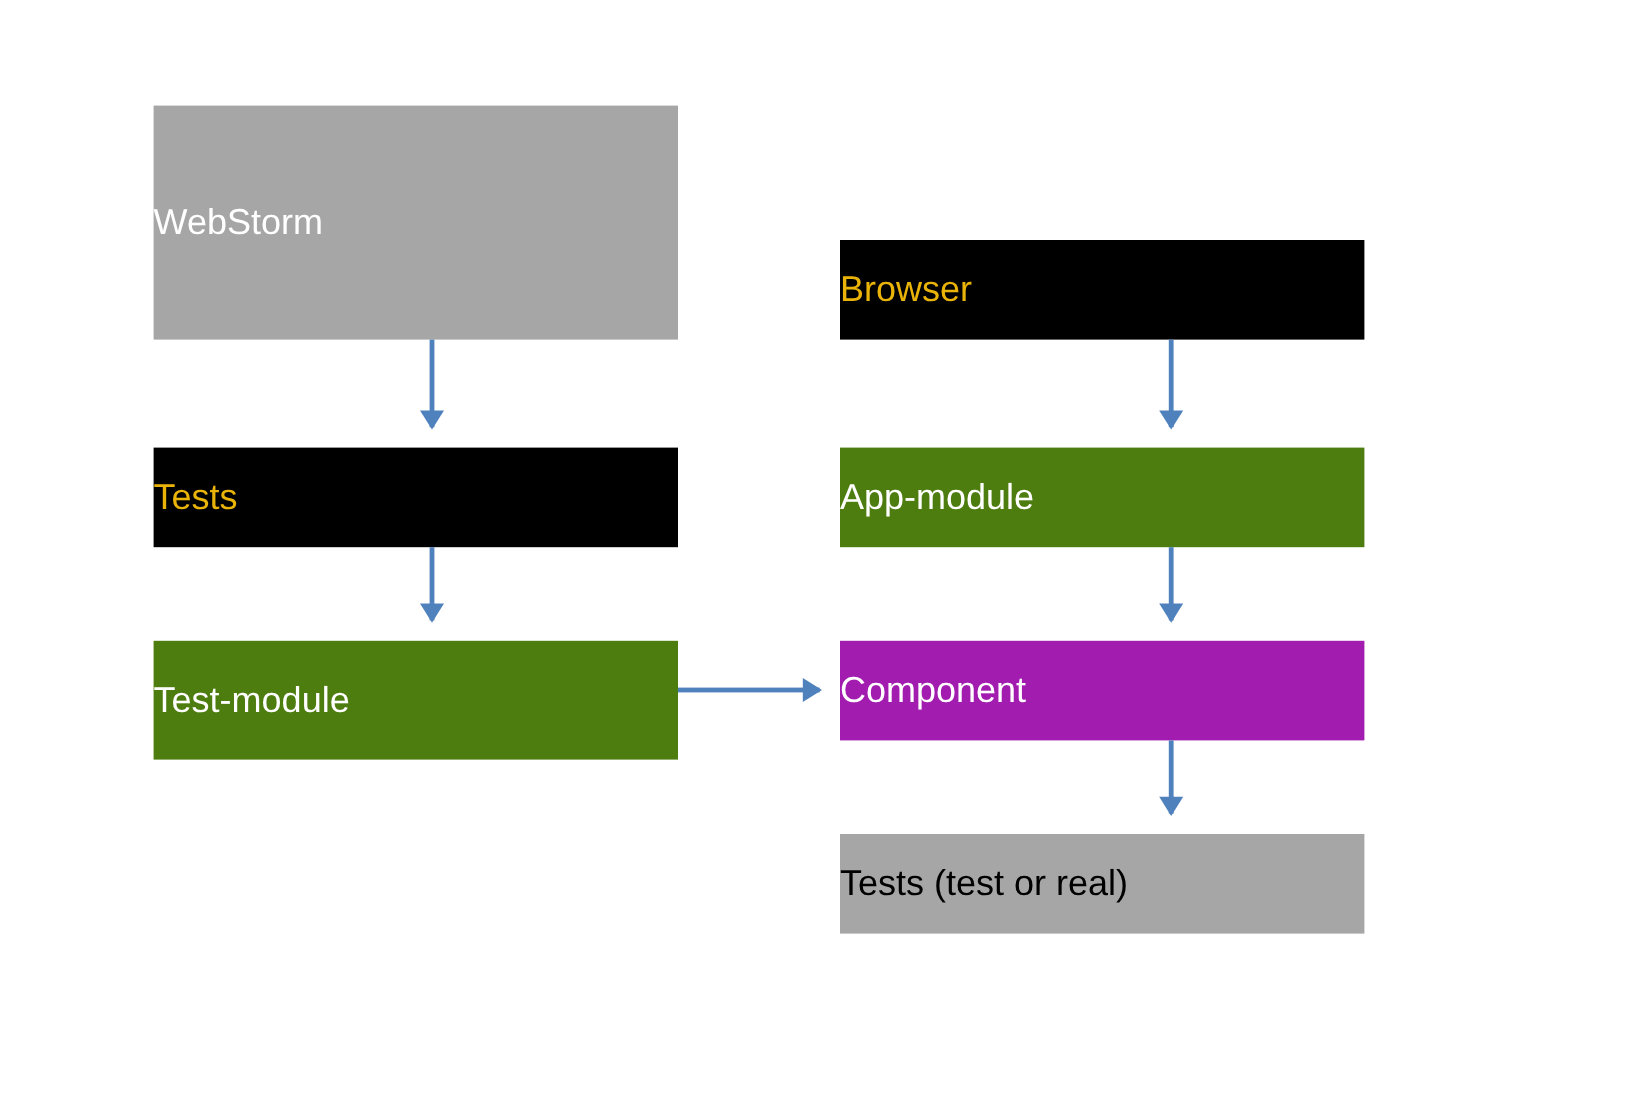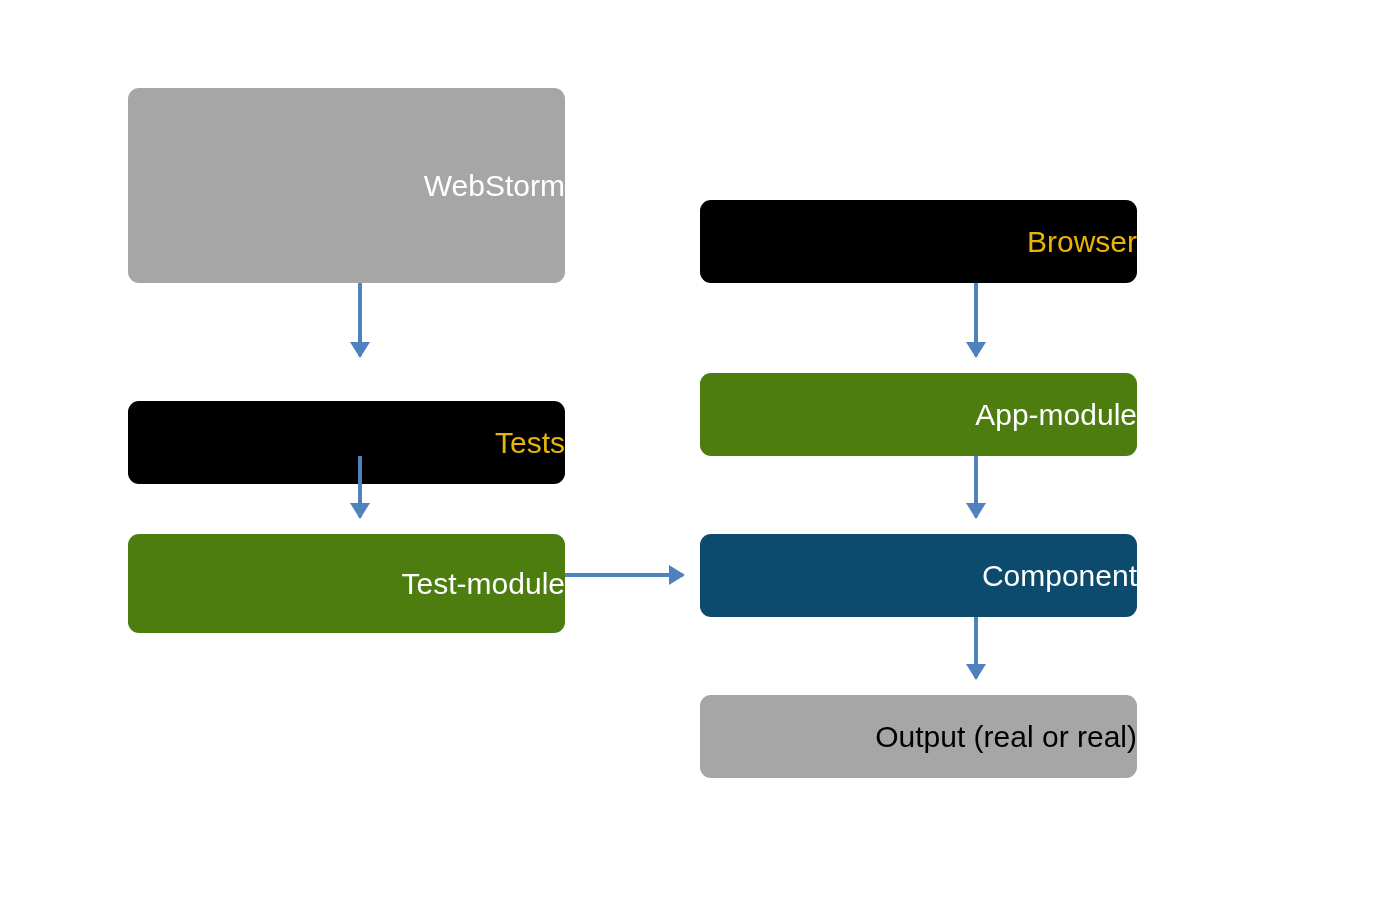--- a/index.html
+++ b/index.html
@@ -11,39 +11,38 @@
       width: 1374px;
       height: 914px;
       background: #ffffff;
       font-family: "Trebuchet MS", "Lucida Sans Unicode", "Lucida Grande", sans-serif;
       position: relative;
     }
     .box {
       position: absolute;
       display: flex;
       align-items: center;
-      justify-content: flex-end;
+      justify-content: flex-start;
       font-size: 30px;
       font-weight: 400;
-      border-radius: 11px;
     }
     .box-gray-1 {
       background: #a6a6a6;
       color: #ffffff;
     }
     .box-black {
       background: #000000;
       color: #eab308;
     }
     .box-red {
       background: #4d7c0f;
       color: #ffffff;
     }
     .box-green {
-      background: #0c4a6e;
+      background: #a21caf;
       color: #ffffff;
     }
     .box-gray-2 {
       background: #a6a6a6;
       color: #000000;
     }
     .arrow {
       position: absolute;
       background: #4f81bd;
     }
@@ -80,21 +79,21 @@
   </style>
 </head>
 <body>
 
 <div class="box box-gray-1" style="left:128px; top:88px; width:437px; height:195px;">
   <span>WebStorm</span>
 </div>
 
 <div class="arrow arrow-v" style="left:358px; top:283px; height:73px;"></div>
 
-<div class="box box-black" style="left:128px; top:373px; width:437px; height:83px;margin-top:28px;">
+<div class="box box-black" style="left:128px; top:373px; width:437px; height:83px;">
   <span>Tests</span>
 </div>
 
 <div class="arrow arrow-v" style="left:358px; top:456px; height:61px;"></div>
 
 <div class="box box-red" style="left:128px; top:534px; width:437px; height:99px;">
   <span>Test-module</span>
 </div>
 
 <div class="box box-black" style="left:700px; top:200px; width:437px; height:83px;">
@@ -109,16 +108,16 @@
 
 <div class="arrow arrow-v" style="left:974px; top:456px; height:61px;"></div>
 
 <div class="box box-green" style="left:700px; top:534px; width:437px; height:83px;">
   <span>Component</span>
 </div>
 
 <div class="arrow arrow-v" style="left:974px; top:617px; height:61px;"></div>
 
 <div class="box box-gray-2" style="left:700px; top:695px; width:437px; height:83px;">
-  <span>Output (real or real)</span>
+  <span>Tests (test or real)</span>
 </div>
 
 <div class="arrow arrow-h" style="left:565px; top:573px; width:118px;"></div>
 
 </body></html>

